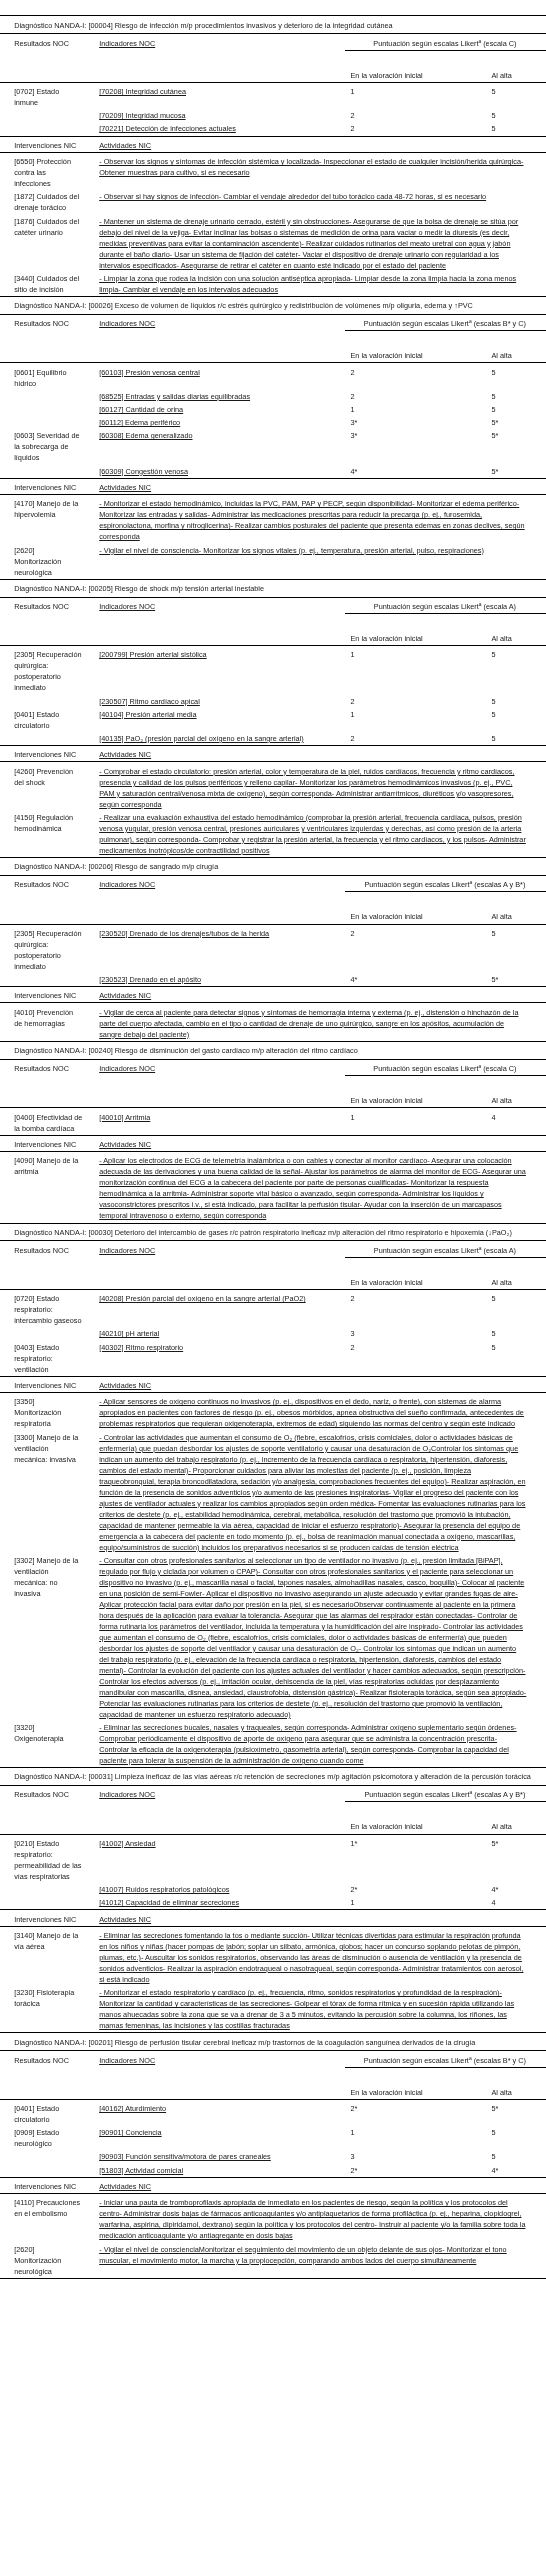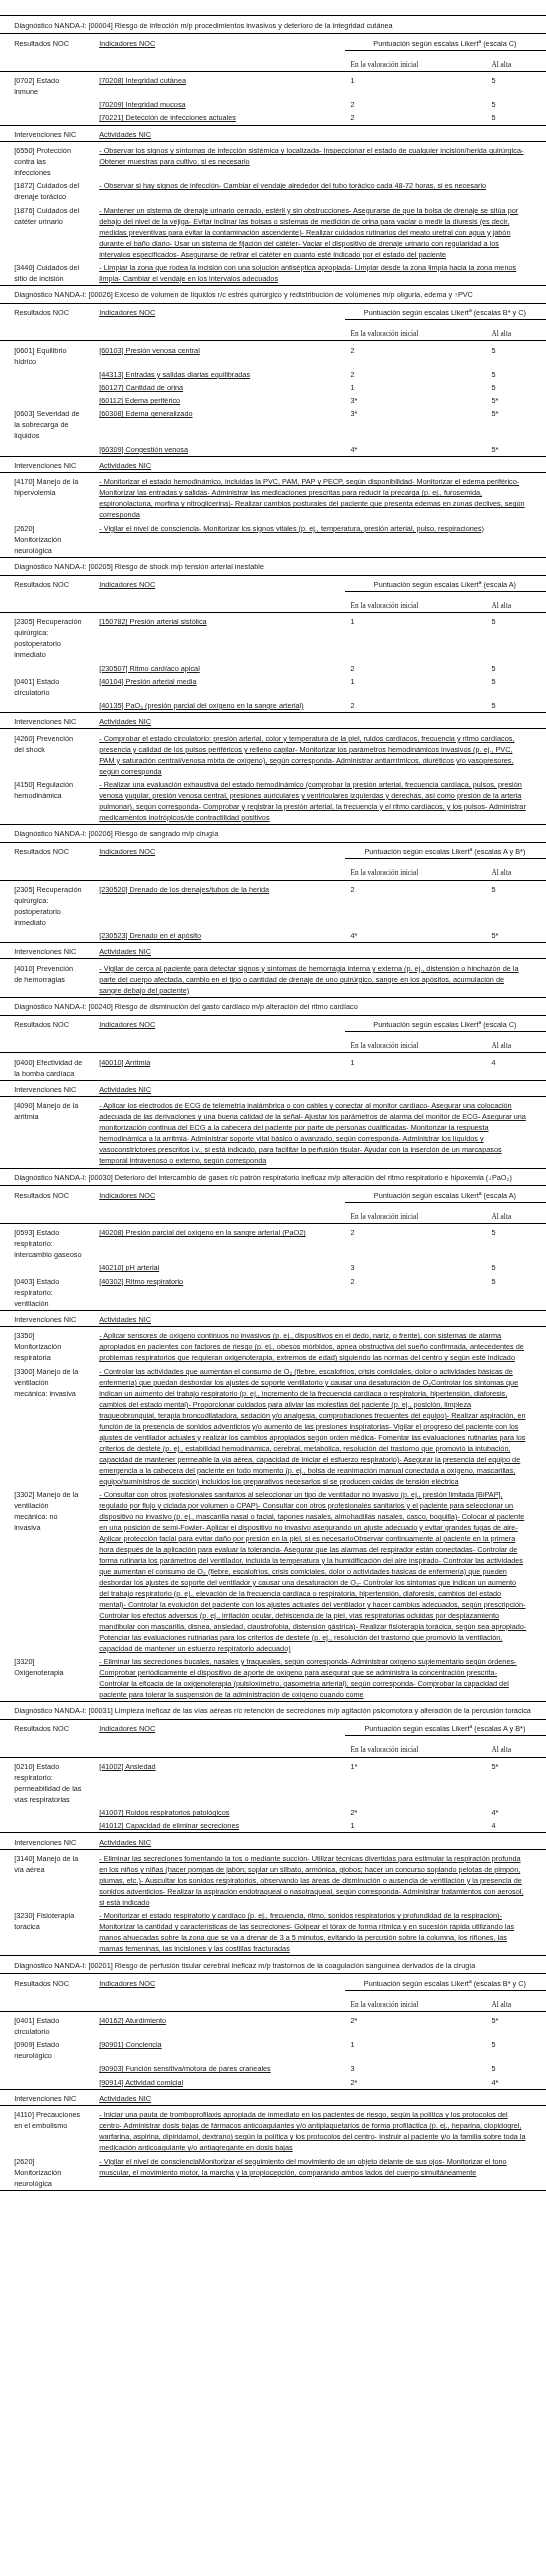--- a/index.html
+++ b/index.html
@@ -12,21 +12,21 @@
   col.c3 { width: 141px; }
   col.c4 { width: 61px; }
   td.c1 { padding-left: 14.2px !important; }
   td.c2 { padding-left: 14.2px !important; text-decoration: underline; }
   td.c3 { padding-left: 5.5px !important; }
   td.c4 { padding-left: 5.5px !important; }
   tr.diag td { border-top: 1.6px solid #000; padding-top: 3.3px; padding-bottom: 2.7px; margin-left: 28px; }
   tr.first-diag td { border-top: 1.1px solid #000; }
   tr.hdr1 td { border-top: 1.6px solid #000; padding-top: 3.3px; }
   td.likert-head { text-align: center; padding-left: 0 !important; padding-right: 2.2px !important; border-bottom: 1.6px solid #000; }
-  tr.hdr2 td.sub { padding-top: 8px; font-family: Liberation Serif, serif; }
+  tr.hdr2 td.sub { padding-top: 19px; }
   tr.firstrow td { border-top: 1.6px solid #000; padding-top: 3.3px; margin-left: 44px; }
   tr.nichdr td { border-top: 1.6px solid #000; padding-top: 3.3px; }
   tr.nicfirst td { border-top: 1.6px solid #000; padding-top: 3.3px; }
   tr.end td { border-bottom: 1.1px solid #000; }
   sup { font-size: 4.9px; line-height: 0; }
   .activity { padding-right: 19.7px !important; }
 </style>
 </head>
 <body>
 
@@ -102,21 +102,21 @@
           <td class="c4 sub">Al alta</td>
         </tr>
         <tr class="firstrow">
           <td class="c1">[0601] Equilibrio hídrico</td>
           <td class="c2">[60103] Presión venosa central</td>
           <td class="c3">2</td>
           <td class="c4">5</td>
         </tr>
         <tr>
           <td class="c1"></td>
-          <td class="c2">[44313] Entradas y salidas diarias equilibradas</td>
+          <td class="c2">[68525] Entradas y salidas diarias equilibradas</td>
           <td class="c3">2</td>
           <td class="c4">5</td>
         </tr>
         <tr>
           <td class="c1"></td>
           <td class="c2">[60127] Cantidad de orina</td>
           <td class="c3">1</td>
           <td class="c4">5</td>
         </tr>
         <tr>
@@ -156,21 +156,21 @@
           <td class="c1" rowspan="2">Resultados NOC</td>
           <td class="c2" rowspan="2">Indicadores NOC</td>
           <td class="c3 likert-head" colspan="2"><span>Puntuación según escalas Likert</span><sup>a</sup> <span> (escala A)</span></td>
         </tr>
         <tr class="hdr2">
           <td class="c3 sub">En la valoración inicial</td>
           <td class="c4 sub">Al alta</td>
         </tr>
         <tr class="firstrow">
           <td class="c1">[2305] Recuperación quirúrgica: postoperatorio inmediato</td>
-          <td class="c2">[150782] Presión arterial sistólica</td>
+          <td class="c2">[200799] Presión arterial sistólica</td>
           <td class="c3">1</td>
           <td class="c4">5</td>
         </tr>
         <tr>
           <td class="c1"></td>
           <td class="c2">[230507] Ritmo cardíaco apical</td>
           <td class="c3">2</td>
           <td class="c4">5</td>
         </tr>
         <tr>
@@ -261,21 +261,21 @@
         <tr class="hdr1">
           <td class="c1" rowspan="2">Resultados NOC</td>
           <td class="c2" rowspan="2">Indicadores NOC</td>
           <td class="c3 likert-head" colspan="2"><span>Puntuación según escalas Likert</span><sup>a</sup> <span> (escala A)</span></td>
         </tr>
         <tr class="hdr2">
           <td class="c3 sub">En la valoración inicial</td>
           <td class="c4 sub">Al alta</td>
         </tr>
         <tr class="firstrow">
-          <td class="c1">[0593] Estado respiratorio: intercambio gaseoso</td>
+          <td class="c1">[0720] Estado respiratorio: intercambio gaseoso</td>
           <td class="c2">[40208] Presión parcial del oxígeno en la sangre arterial (PaO2)</td>
           <td class="c3">2</td>
           <td class="c4">5</td>
         </tr>
         <tr>
           <td class="c1"></td>
           <td class="c2">[40210] pH arterial</td>
           <td class="c3">3</td>
           <td class="c4">5</td>
         </tr>
@@ -372,21 +372,21 @@
           <td class="c4">5</td>
         </tr>
         <tr>
           <td class="c1"></td>
           <td class="c2">[90903] Función sensitiva/motora de pares craneales</td>
           <td class="c3">3</td>
           <td class="c4">5</td>
         </tr>
         <tr>
           <td class="c1"></td>
-          <td class="c2">[90914] Actividad comicial</td>
+          <td class="c2">[51803] Actividad comicial</td>
           <td class="c3">2*</td>
           <td class="c4">4*</td>
         </tr>
         <tr class="nichdr">
           <td class="c1">Intervenciones NIC</td>
           <td class="c2" colspan="3">Actividades NIC</td>
         </tr>
         <tr class="nicfirst">
           <td class="c1">[4110] Precauciones en el embolismo</td>
           <td class="c2 activity" colspan="3">- Iniciar una pauta de tromboprofilaxis apropiada de inmediato en los pacientes de riesgo, según la política y los protocolos del centro- Administrar dosis bajas de fármacos anticoagulantes y/o antiplaquetarios de forma profiláctica (p. ej., heparina, clopidogrel, warfarina, aspirina, dipiridamol, dextrano) según la política y los protocolos del centro- Instruir al paciente y/o la familia sobre toda la medicación anticoagulante y/o antiagregante en dosis bajas</td>

